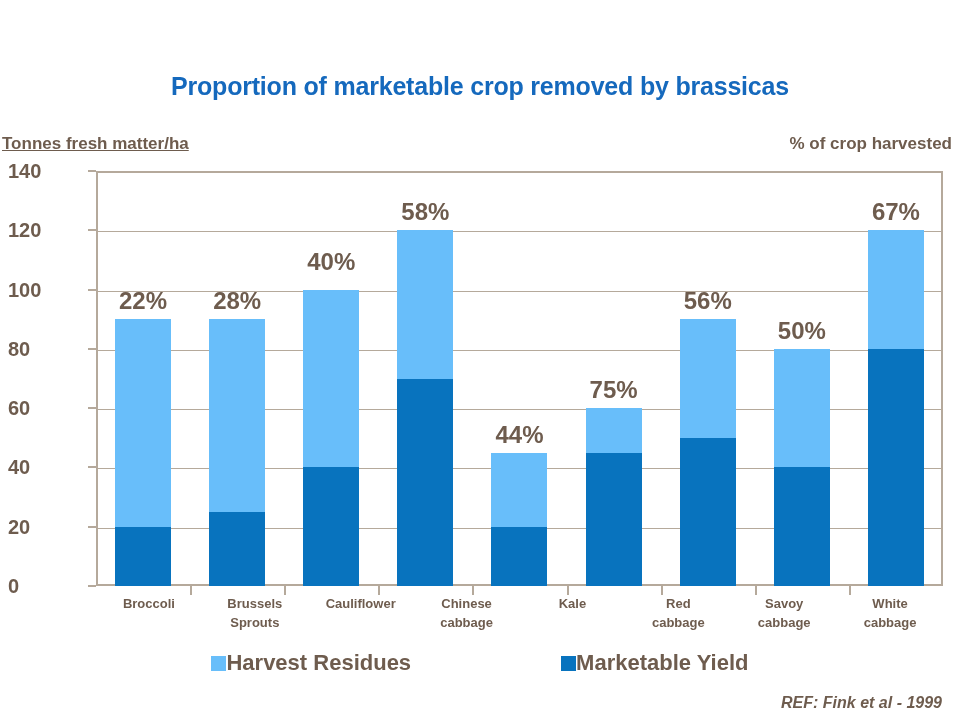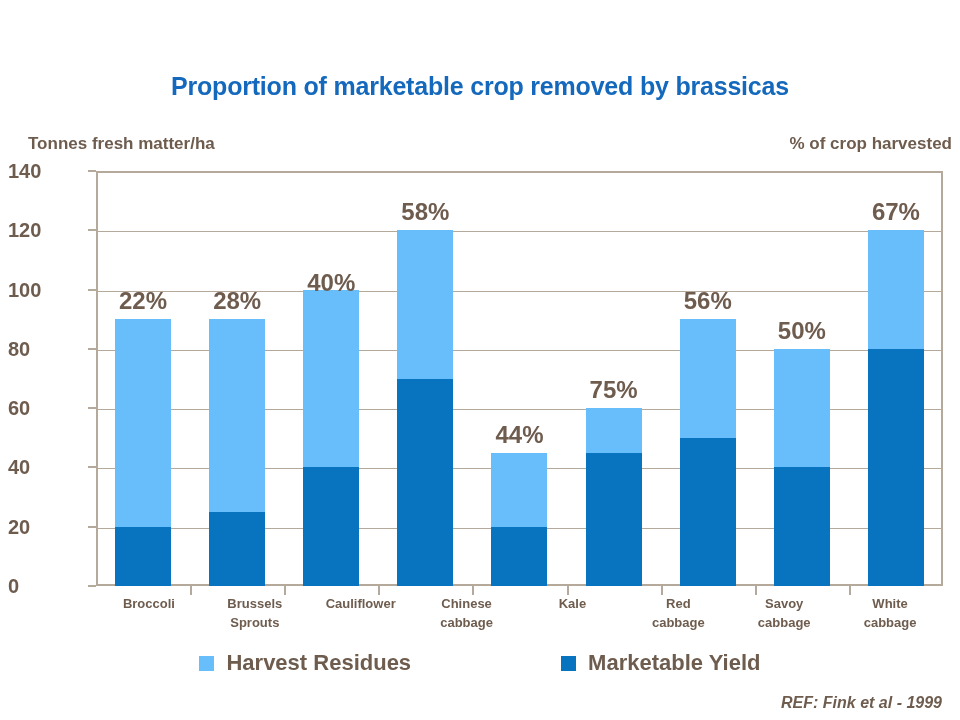--- a/index.html
+++ b/index.html
@@ -31,21 +31,21 @@
 
   
   .axis-caption {
     position: absolute;
     top: 134px;
     font-size: 17px;
     font-weight: bold;
     color: #6E5C4E;
     white-space: nowrap;
   }
-  #ylabel-caption { left: 28px; }
+  #ylabel-caption { left: 2px; text-decoration: underline; }
   #right-caption  { right: 8px; }
 
   
   #plot-frame {
     position: absolute;
     left: 96px;
     top: 171px;
     width: 847px;
     height: 415px;
     border: 2px solid #B5A99B;
@@ -163,21 +163,21 @@
     left: 0;
     top: 650px;
     width: 960px;
     display: flex;
     justify-content: center;
     gap: 150px;
   }
   .legend-item {
     display: flex;
     align-items: center;
-    gap: 12px;
+    gap: 0;
   }
   .legend-swatch {
     width: 15px;
     height: 15px;
     display: inline-block;
   }
   .legend-label {
     font-size: 22px;
     font-weight: bold;
     color: #6E5C4E;
@@ -248,21 +248,21 @@
         <div class="seg-residue" style="height: 192.679px; background: rgb(104, 190, 250);"></div>
         <div class="seg-yield" style="height: 74.1071px; background: rgb(8, 115, 190);"></div>
       </div>
       <div class="bar-pct" style="bottom: 270.786px;">28%</div>
     </div>
     <div class="bar-slot">
       <div class="bar-stack">
         <div class="seg-residue" style="height: 177.857px; background: rgb(104, 190, 250);"></div>
         <div class="seg-yield" style="height: 118.571px; background: rgb(8, 115, 190);"></div>
       </div>
-      <div class="bar-pct" style="bottom: 289px;">40%</div>
+      <div class="bar-pct" style="bottom: 310px;">40%</div>
     </div>
     <div class="bar-slot">
       <div class="bar-stack">
         <div class="seg-residue" style="height: 148.214px; background: rgb(104, 190, 250);"></div>
         <div class="seg-yield" style="height: 207.5px; background: rgb(8, 115, 190);"></div>
       </div>
       <div class="bar-pct" style="bottom: 359.714px;">58%</div>
     </div>
     <div class="bar-slot">
       <div class="bar-stack">

